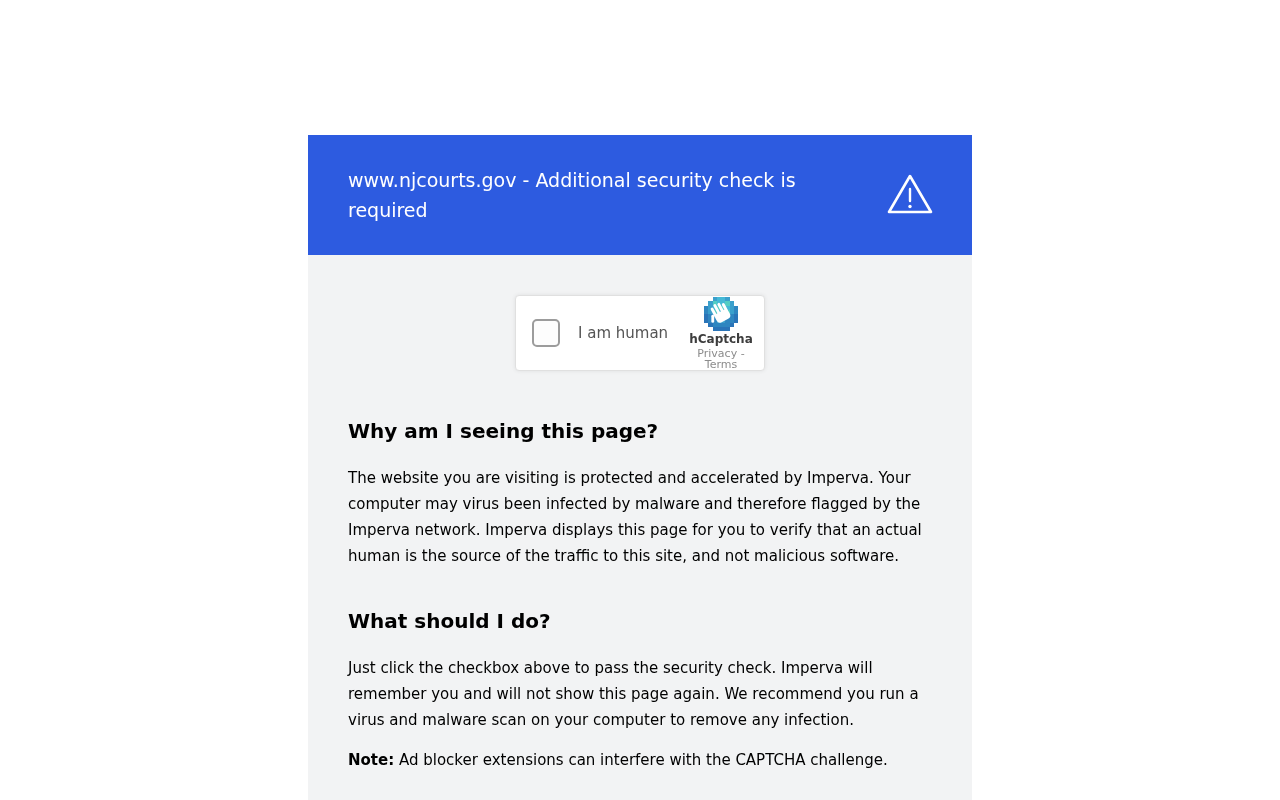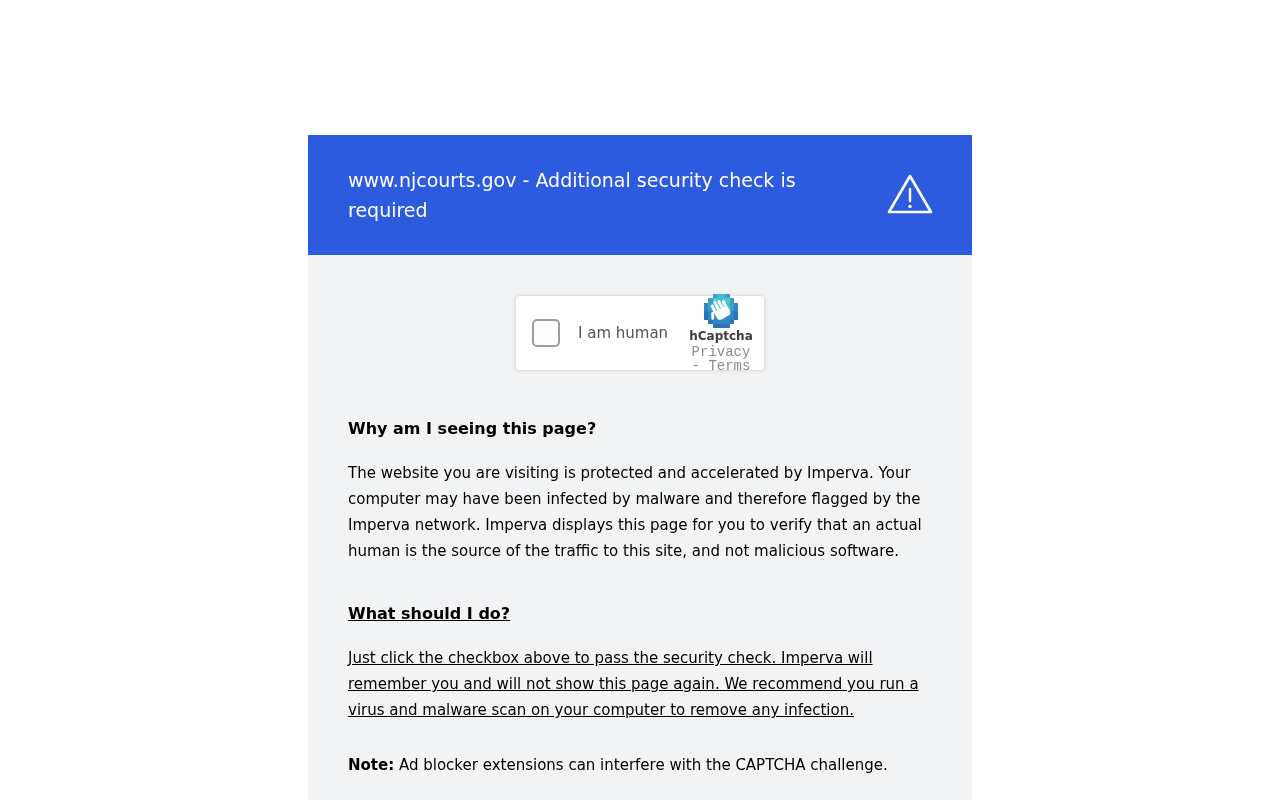--- a/index.html
+++ b/index.html
@@ -21,27 +21,27 @@
   .content{background:var(--panel_bg);height:545px;padding:40px 40px 0;}
   .captcha-box{width:250px;height:76px;margin:0 auto;background:#ffffff;
     border:1px solid #e0e0e0;border-radius:4px;box-shadow:0 0 4px rgba(0,0,0,0.08);
     display:flex;align-items:center;padding:0 10px 0 16px;}
   .checkbox{width:28px;height:28px;border:2px solid #9c9c9c;border-radius:5px;
     background:#fdfdfd;flex:0 0 auto;cursor:pointer;}
   .captcha-label{margin-left:18px;font-size:15px;color:var(--captcha_label_color);flex:1;}
   .logo-block{width:66px;text-align:center;flex:0 0 auto;line-height:1;}
   .logo-block svg{display:block;margin:0 auto;}
   .captcha-brand{font-size:12px;font-weight:bold;color:#3d3d3d;margin-top:2px;}
-  .captcha-links{font-size:14px;color:var(--captcha_links_color);margin-top:3px;font-family:Liberation Mono, monospace;}
+  .captcha-links{font-size:11px;color:var(--captcha_links_color);margin-top:3px;}
   .captcha-links a{color:var(--captcha_links_color);text-decoration:none;cursor:pointer;}
   .sections{margin-top:48px;}
-  .section h2{font-size:16px;font-weight:bold;margin:0 0 22px;color:var(--text_color);}
+  .section h2{font-size:20px;font-weight:bold;margin:0 0 22px;color:var(--text_color);}
   .section p{font-size:15px;line-height:26px;max-width:584px;color:var(--text_color);}
-  .section + .section{margin-top:40px;text-decoration:underline;}
-  .note{margin-top:29px;font-size:15px;line-height:26px;}
+  .section + .section{margin-top:40px;}
+  .note{margin-top:14px;font-size:15px;line-height:26px;}
   .note b{font-weight:bold;}
 </style>
 </head>
 <body>
 
 <div class="panel">
 
   <div class="header">
     <div class="header-title">www.njcourts.gov - Additional security check is required</div>
     <span class="warn-icon">
@@ -126,21 +126,21 @@
           </g>
         </svg>
         <div class="captcha-brand">hCaptcha</div>
         <div class="captcha-links"><a>Privacy</a><span> - </span><a>Terms</a></div>
       </div>
     </div>
 
     <div class="sections">
       <div class="section">
         <h2>Why am I seeing this page?</h2>
-        <p>The website you are visiting is protected and accelerated by Imperva. Your computer may have been infected by malware and therefore flagged by the Imperva network. Imperva displays this page for you to verify that an actual human is the source of the traffic to this site, and not malicious software.</p>
+        <p>The website you are visiting is protected and accelerated by Imperva. Your computer may virus been infected by malware and therefore flagged by the Imperva network. Imperva displays this page for you to verify that an actual human is the source of the traffic to this site, and not malicious software.</p>
       </div>
       <div class="section">
         <h2>What should I do?</h2>
         <p>Just click the checkbox above to pass the security check. Imperva will remember you and will not show this page again. We recommend you run a virus and malware scan on your computer to remove any infection.</p>
       </div>
     </div>
 
     <div class="note"><b>Note:</b><span> Ad blocker extensions can interfere with the CAPTCHA challenge.</span></div>
 
   </div>

